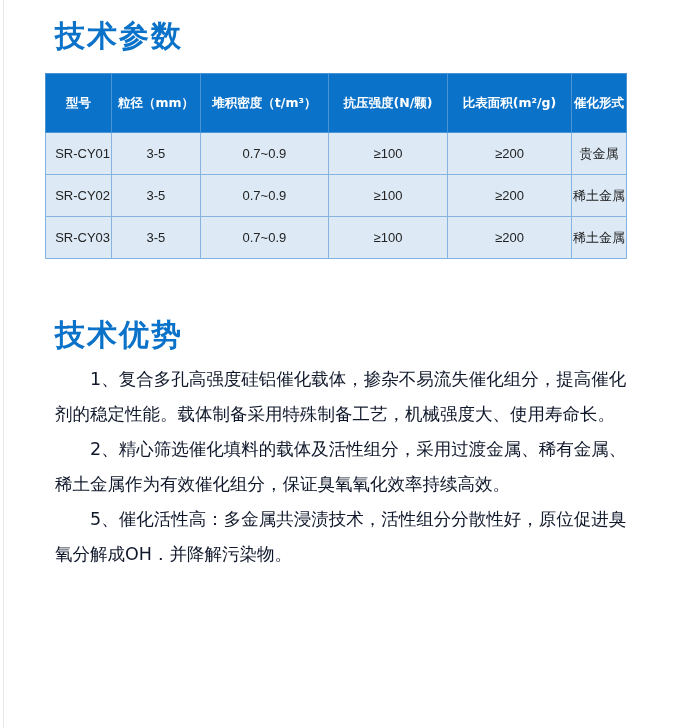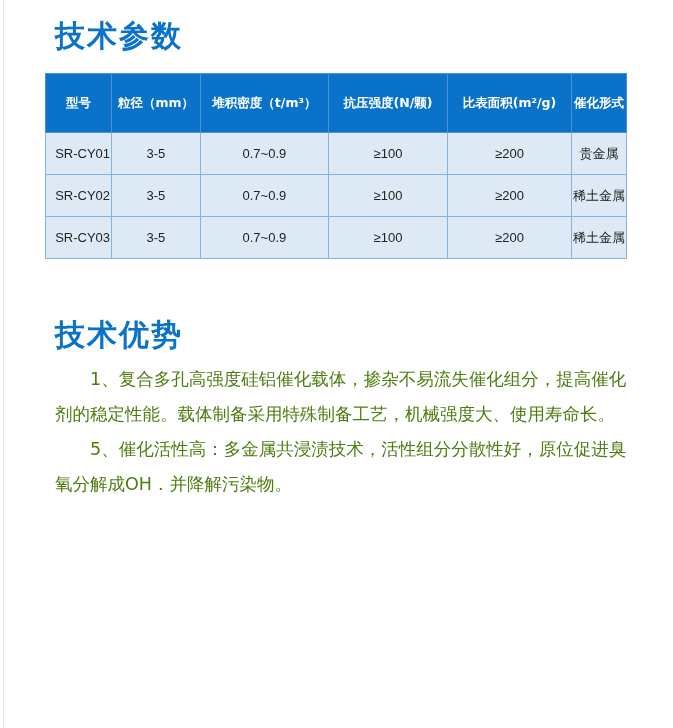--- a/index.html
+++ b/index.html
@@ -34,21 +34,21 @@
   table.params th.last { font-weight: bold; }
   table.params td {
     background: #ddeaf6; color: #222; text-align: center;
     height: 39px; border: 1px solid #86b4e0;
     font-family: "Liberation Sans", sans-serif; font-size: 13px;
   }
   table.params td.first { text-align: right; padding-left: 8px; }
 
   .advantages {
     position: absolute; left: 55px; top: 362px; width: 580px;
-    font-size: 17.5px; line-height: 35px; color: #4d7c0f;
+    font-size: 17.5px; line-height: 35px; color: #0f172a;
   }
   .advantages p { margin: 0; text-indent: 2em; }
 </style>
 </head>
 <body>
 
 <div class="left-rule"></div>
 
 <h2 id="title1" class="section-title">技术参数</h2>
 
@@ -88,14 +88,15 @@
       <td>≥200</td>
       <td>稀土金属</td>
     </tr>
   </tbody>
 </table>
 
 <h2 id="title2" class="section-title">技术优势</h2>
 
 <div class="advantages">
   <p>1、复合多孔高强度硅铝催化载体，掺杂不易流失催化组分，提高催化剂的稳定性能。载体制备采用特殊制备工艺，机械强度大、使用寿命长。</p>
+  <p>2、精心筛选催化填料的载体及活性组分，采用过渡金属、稀有金属、稀土金属作为有效催化组分，保证臭氧氧化效率持续高效。</p>
   <p>5、催化活性高：多金属共浸渍技术，活性组分分散性好，原位促进臭氧分解成OH．并降解污染物。</p>
 </div>
 
 </body></html>

